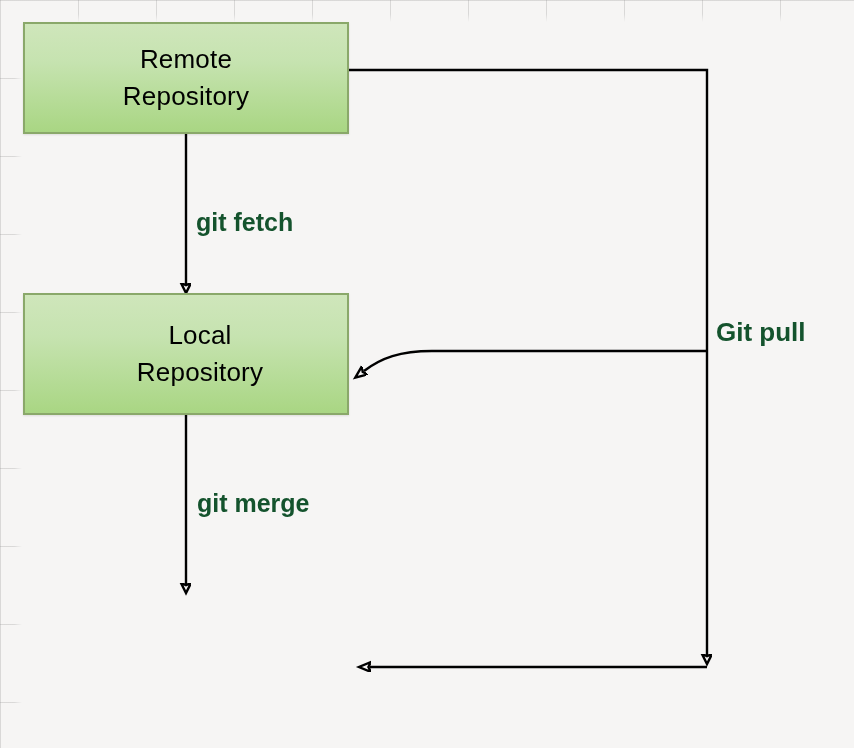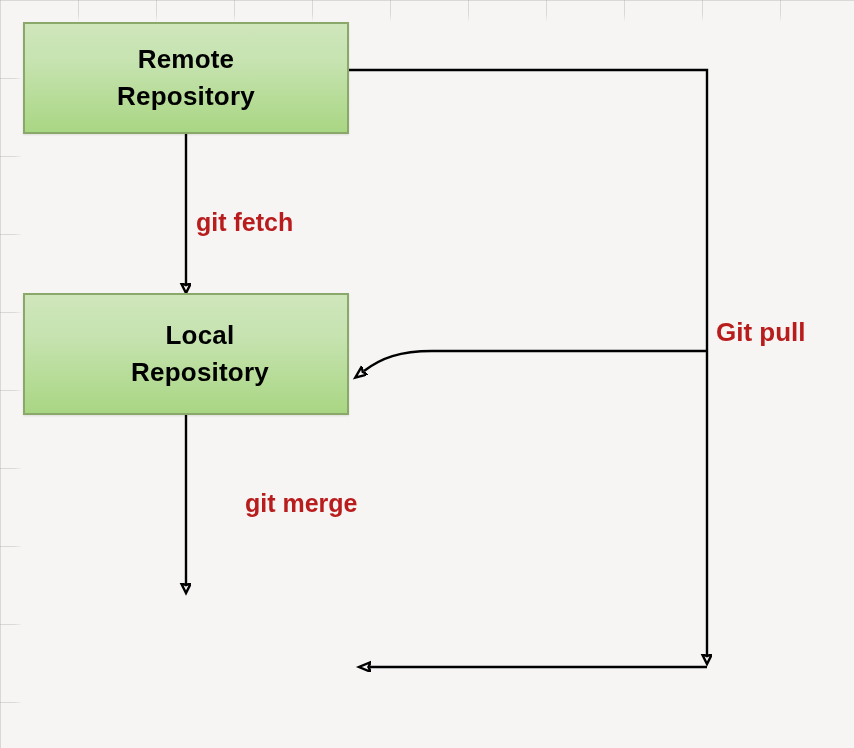--- a/index.html
+++ b/index.html
@@ -41,42 +41,42 @@
   .node {
     position: absolute;
     box-sizing: border-box;
     border: 2px solid #8aa86a;
     background: linear-gradient(to bottom, #cfe6bb 0%, #c6e3b0 35%, #a9d683 100%);
     display: flex;
     align-items: center;
     justify-content: center;
     text-align: center;
     color: #000000;
-    font-weight: bold;
+    font-weight: normal;
     font-size: 26px;
     line-height: 37px;
     letter-spacing: 0.2px;
     box-shadow: 0 1px 2px rgba(0,0,0,0.10);
   }
   .node .label { display: block; }
 
   #node-remote   { left: 23px;  top: 22px;  width: 326px; height: 112px; }
   #node-local    { left: 23px;  top: 293px; width: 326px; height: 122px; padding-left: 28px; }
   #node-working  { left: 23px;  top: 593px; width: 332px; height: 122px; }
 
   .edge-label {
     position: absolute;
-    color: #b91c1c;
+    color: #14532d;
     font-weight: bold;
     font-size: 25px;
     line-height: 28px;
     white-space: nowrap;
   }
   #label-git-fetch { left: 196px; top: 208px; }
-  #label-git-merge { left: 197px; top: 489px; margin-left: 48px; }
+  #label-git-merge { left: 197px; top: 489px; }
   #label-git-pull  { left: 716px; top: 318px; font-size: 26px; text-align: center; }
 
   svg.wires {
     position: absolute;
     left: 0;
     top: 0;
     width: 854px;
     height: 748px;
     overflow: visible;
   }

